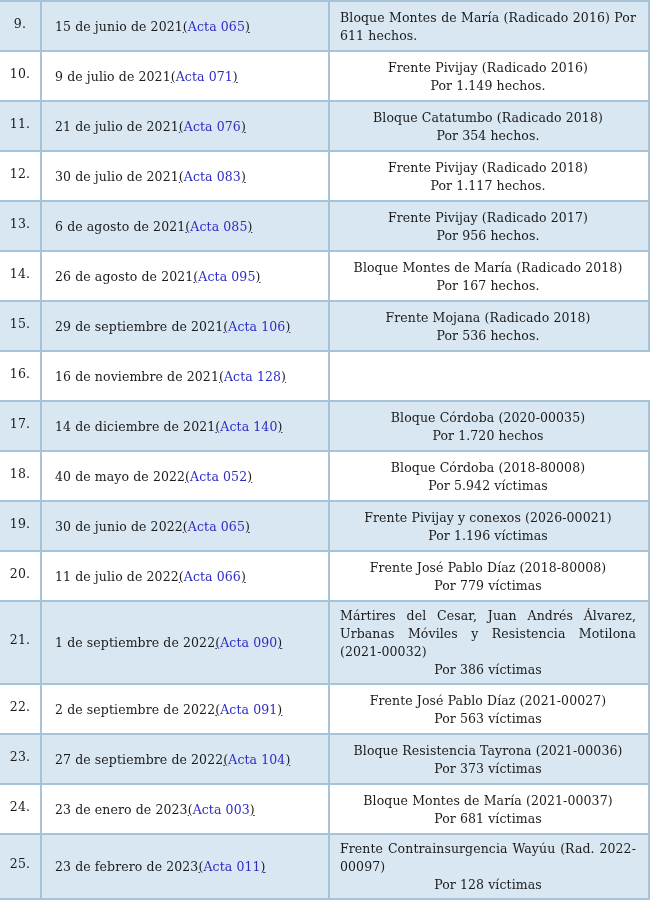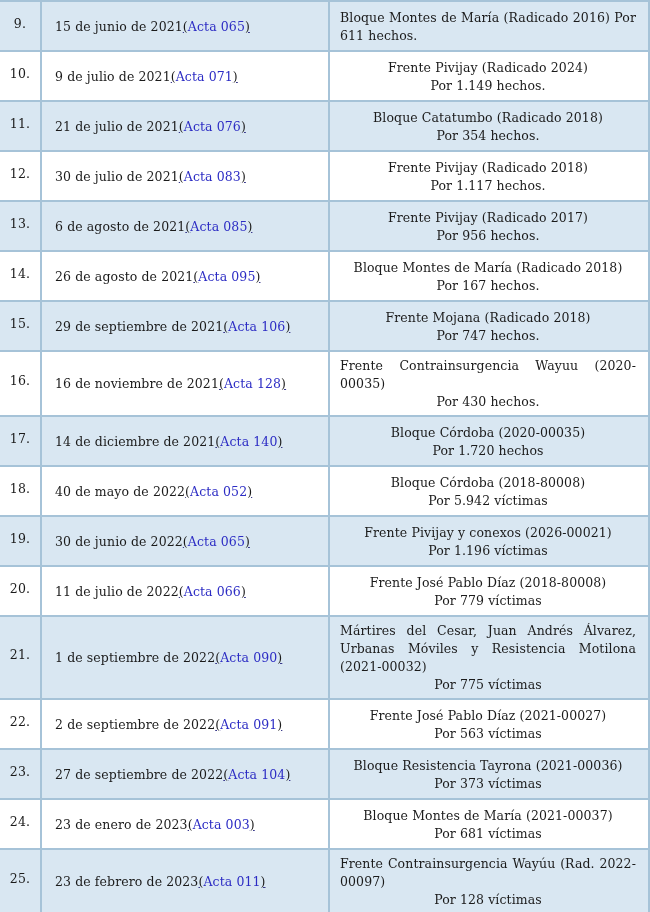--- a/index.html
+++ b/index.html
@@ -83,21 +83,21 @@
   </div>
       <div class="row">
     <div class="cell num">10.</div>
     <div class="cell date">
       <span>9 de julio de 2021 </span>
           <span class="paren">(</span>
           <a class="acta-link">Acta 071</a>
           <span class="paren">)</span>
     </div>
     <div class="cell desc">
-          <div class="para">Frente Pivijay (Radicado 2024)</div>
+          <div class="para">Frente Pivijay (Radicado 2016)</div>
           <div class="para">Por 1.149 hechos.</div>
         </div>
   </div>
       <div class="row blue">
     <div class="cell num">11.</div>
     <div class="cell date">
       <span>21 de julio de 2021 </span>
           <span class="paren">(</span>
           <a class="acta-link">Acta 076</a>
           <span class="paren">)</span>
@@ -149,35 +149,31 @@
       <div class="row blue">
     <div class="cell num">15.</div>
     <div class="cell date">
       <span>29 de septiembre de 2021 </span>
           <span class="paren">(</span>
           <a class="acta-link">Acta 106</a>
           <span class="paren">)</span>
     </div>
     <div class="cell desc">
           <div class="para">Frente Mojana (Radicado 2018)</div>
-          <div class="para">Por 747 hechos.</div>
+          <div class="para">Por 536 hechos.</div>
         </div>
   </div>
       <div class="row">
     <div class="cell num">16.</div>
     <div class="cell date">
       <span>16 de noviembre de 2021 </span>
           <span class="paren">(</span>
           <a class="acta-link">Acta 128</a>
           <span class="paren">)</span>
     </div>
-    <div class="cell desc">
-          <div class="para">Frente Contrainsurgencia Wayuu (2020-00035)</div>
-          <div class="para">Por 430 hechos.</div>
-        </div>
   </div>
       <div class="row blue">
     <div class="cell num">17.</div>
     <div class="cell date">
       <span>14 de diciembre de 2021 </span>
           <span class="paren">(</span>
           <a class="acta-link">Acta 140</a>
           <span class="paren">)</span>
     </div>
     <div class="cell desc">
@@ -227,21 +223,21 @@
       <div class="row blue">
     <div class="cell num">21.</div>
     <div class="cell date">
       <span>1 de septiembre de 2022 </span>
           <span class="paren">(</span>
           <a class="acta-link">Acta 090</a>
           <span class="paren">)</span>
     </div>
     <div class="cell desc">
           <div class="para">Mártires del Cesar, Juan Andrés Álvarez, Urbanas Móviles y Resistencia Motilona (2021-00032)</div>
-          <div class="para">Por 775 víctimas</div>
+          <div class="para">Por 386 víctimas</div>
         </div>
   </div>
       <div class="row">
     <div class="cell num">22.</div>
     <div class="cell date">
       <span>2 de septiembre de 2022 </span>
           <span class="paren">(</span>
           <a class="acta-link">Acta 091</a>
           <span class="paren">)</span>
     </div>

